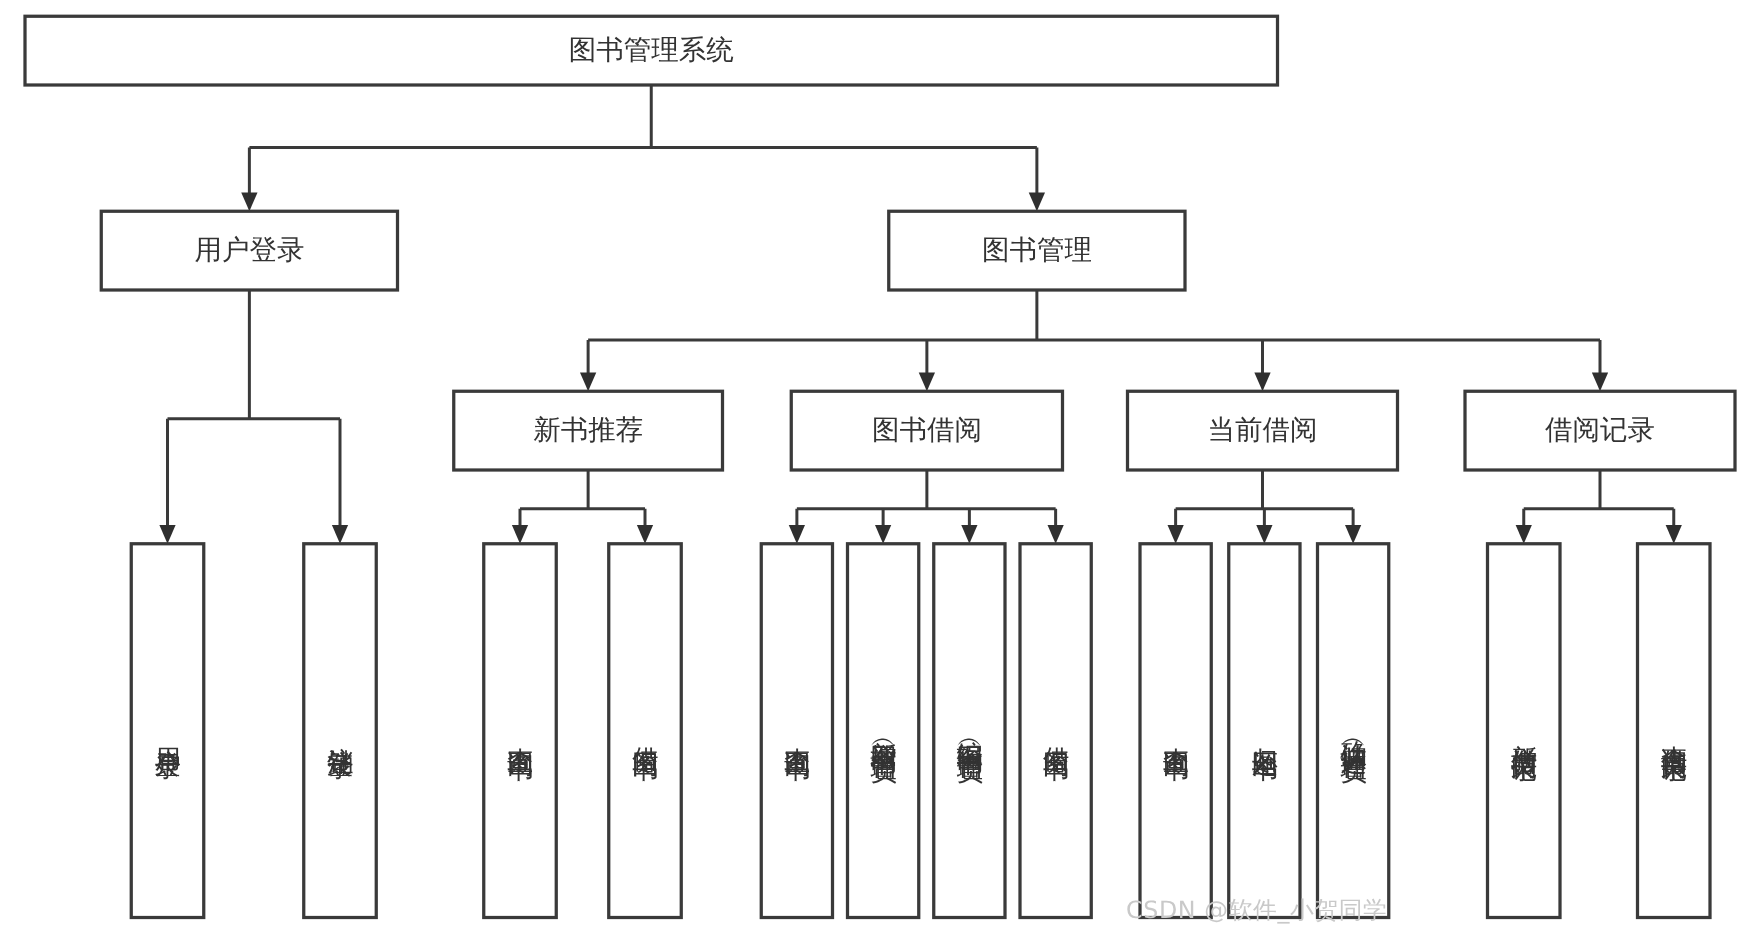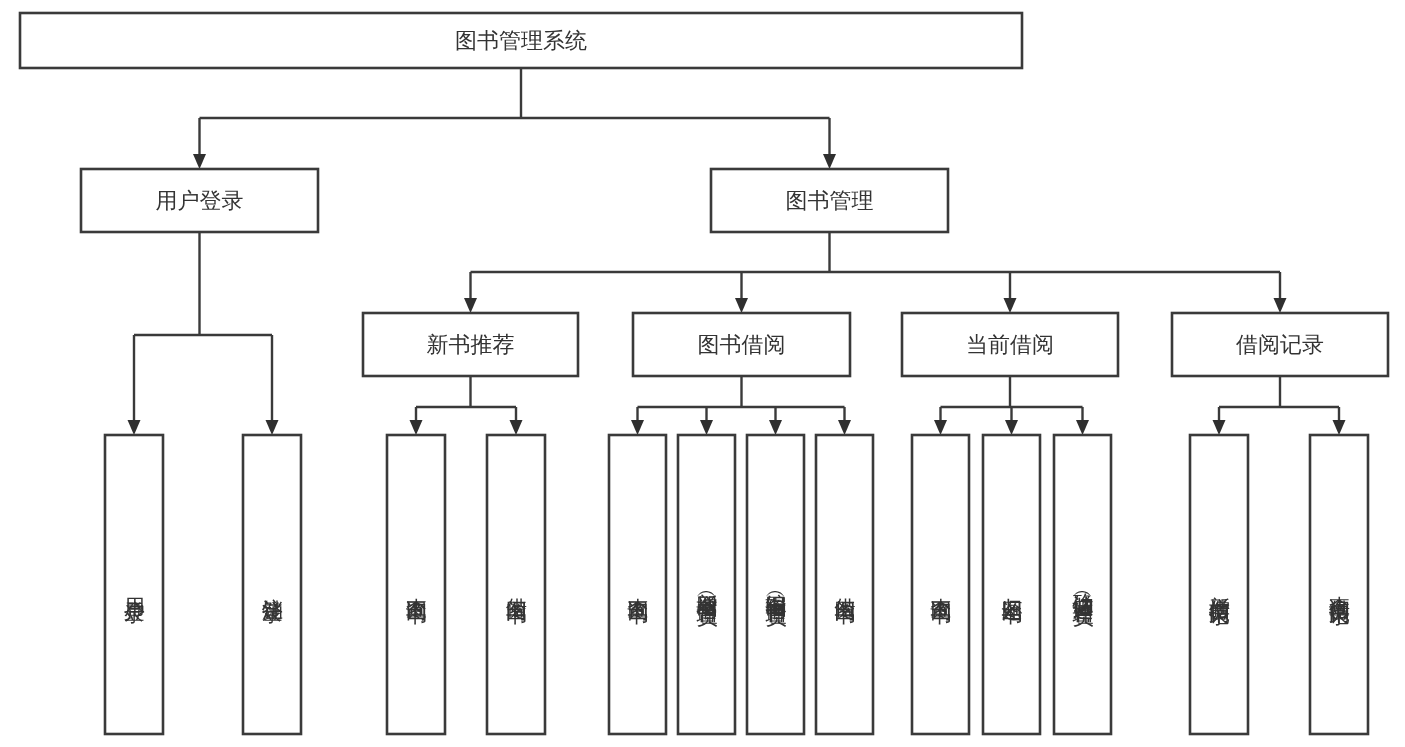--- a/index.html
+++ b/index.html
@@ -191,13 +191,14 @@
       <div class="leaf-label-wrap" style="left: 678px; top: 435px; width: 57px; height: 299px;">新增图书（管理员）</div>
       <div class="leaf-label-wrap" style="left: 747px; top: 435px; width: 57px; height: 299px;">编辑图书（管理员）</div>
       <div class="leaf-label-wrap" style="left: 816px; top: 435px; width: 57px; height: 299px;">借阅图书</div>
       <div class="leaf-label-wrap" style="left: 912px; top: 435px; width: 57px; height: 299px;">查询图书</div>
       <div class="leaf-label-wrap" style="left: 983px; top: 435px; width: 57px; height: 299px;">归还图书</div>
       <div class="leaf-label-wrap" style="left: 1054px; top: 435px; width: 57px; height: 299px;">确认归还（管理员）</div>
       <div class="leaf-label-wrap" style="left: 1190px; top: 435px; width: 58px; height: 299px;">新增借阅记录</div>
       <div class="leaf-label-wrap" style="left: 1310px; top: 435px; width: 58px; height: 299px;">查询借阅记录</div>
     </div>
 
+  <div class="watermark">CSDN @软件_小贺同学</div>
 </div>
 
 </body></html>

